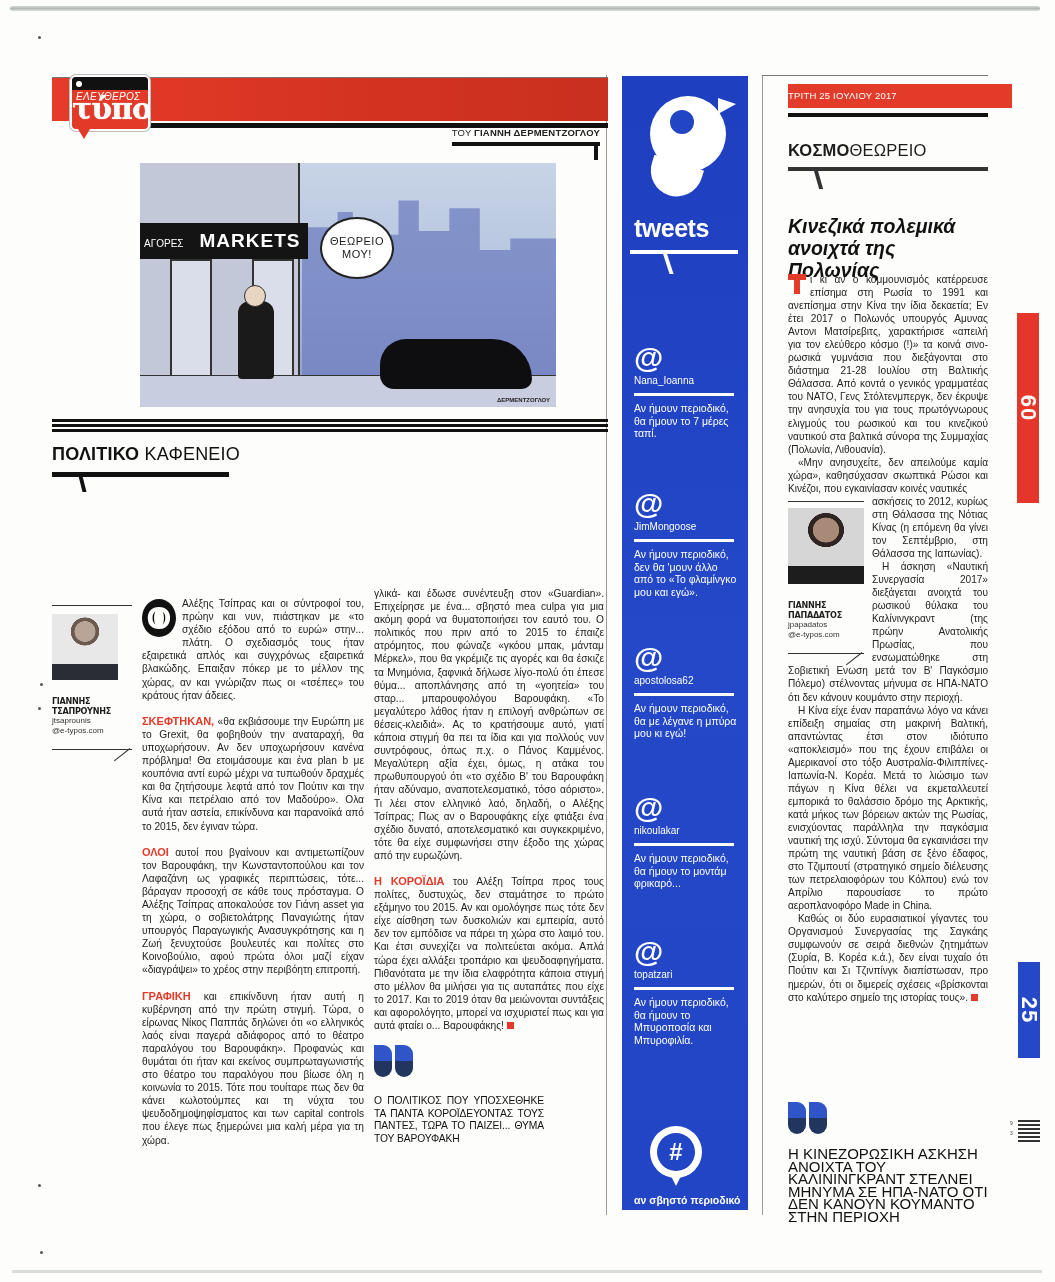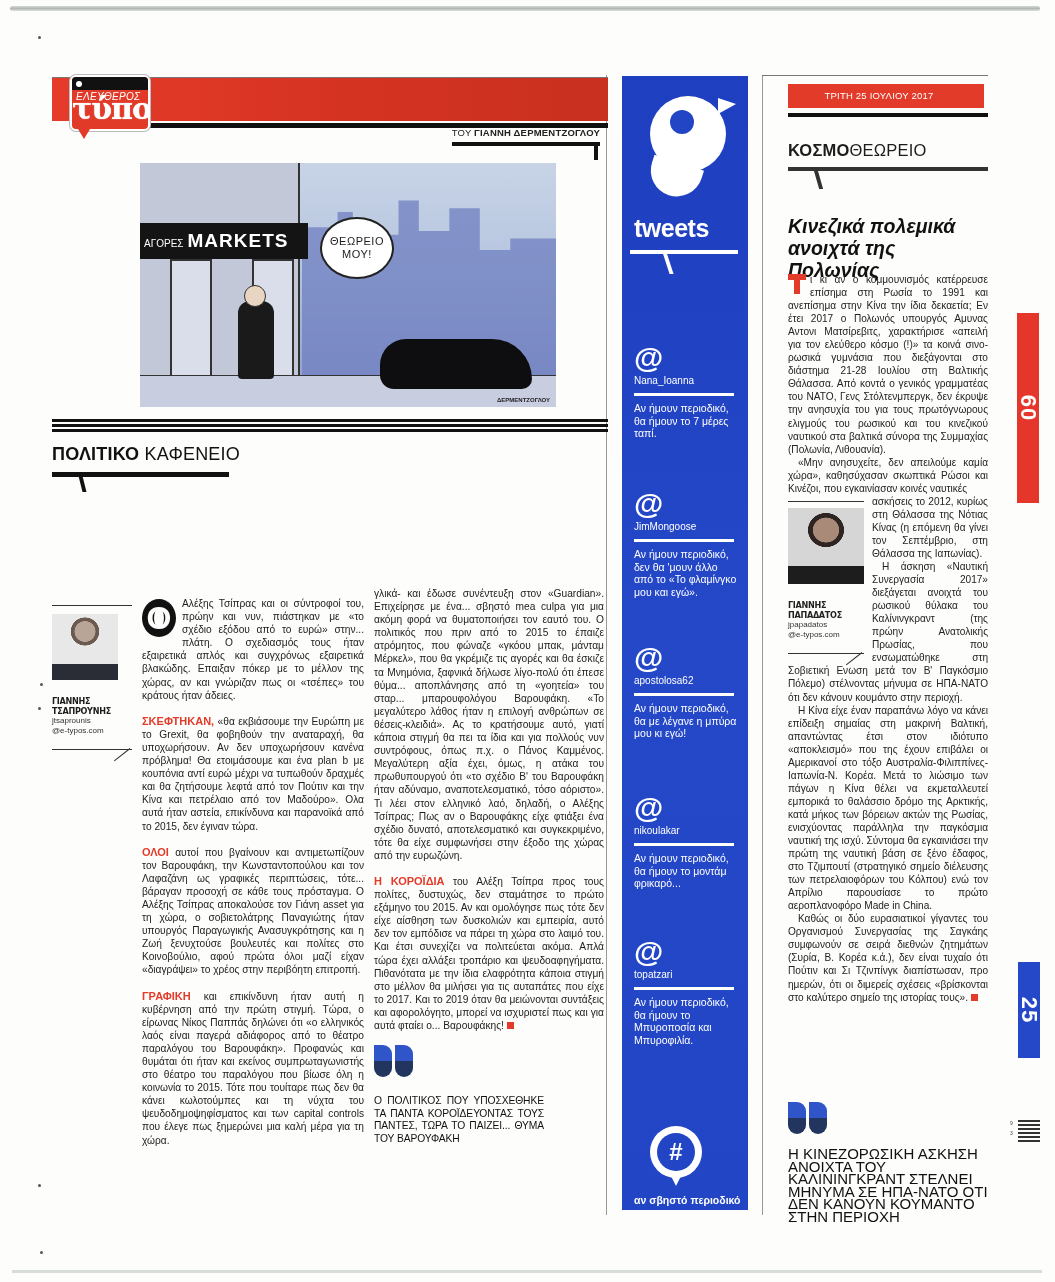--- a/index.html
+++ b/index.html
@@ -23,21 +23,21 @@
   .logo-tail { position: absolute; left: 26px; top: 54px; width: 0; height: 0; border-left: 6px solid transparent; border-right: 6px solid transparent; border-top: 10px solid #e23a28; }
 
   .byline { position: absolute; right: 8px; top: 52px; font-size: 9.5px; color: #222; letter-spacing: .2px; }
   .byline b { font-weight: bold; }
   .byline-rule { position: absolute; left: 400px; top: 67px; width: 148px; height: 4px; background: #111; }
   .byline-hook { position: absolute; left: 542px; top: 67px; width: 4px; height: 18px; background: #111; transform: skewX(-10px); }
 
   .cartoon { position: absolute; left: 88px; top: 88px; width: 416px; height: 244px; background: linear-gradient(180deg, #c8d4e6 0%, #b7c6e0 40%, #8d9bc8 100%); overflow: hidden; }
   .cartoon .building { position: absolute; left: 0; top: 0; width: 160px; height: 215px; background: #c3c8d8; border-right: 2px solid #333; }
   .cartoon .banner { position: absolute; left: 0; top: 60px; width: 168px; height: 36px; background: #141414; color: #fff; font-weight: bold; font-size: 19px; line-height: 36px; padding-left: 4px; letter-spacing: 1px; }
-  .cartoon .banner small { font-size: 10px; font-weight: normal; letter-spacing: 0; margin-right: 4px; }
+  .cartoon .banner small { font-size: 10px; font-weight: normal; letter-spacing: 0; margin-right: 16px; }
   .cartoon .door { position: absolute; top: 96px; width: 42px; height: 120px; background: #d9deea; border: 2px solid #333; }
   .cartoon .skyline { position: absolute; left: 162px; top: 30px; width: 254px; height: 190px; background: #6f7fc0; clip-path: polygon(0 18%, 14% 18%, 14% 10%, 20% 10%, 20% 22%, 38% 22%, 38% 4%, 46% 4%, 46% 20%, 58% 20%, 58% 8%, 70% 8%, 70% 30%, 82% 30%, 82% 24%, 100% 24%, 100% 100%, 0 100%); opacity: .75; }
   .cartoon .bubble { position: absolute; left: 180px; top: 54px; width: 74px; height: 62px; border-radius: 50%; background: #fff; border: 2px solid #222; font-size: 11px; line-height: 13px; text-align: center; padding-top: 16px; letter-spacing: .5px; }
   .cartoon .man { position: absolute; left: 98px; top: 138px; width: 36px; height: 78px; background: #1a1a1a; border-radius: 12px 12px 4px 4px; }
   .cartoon .man-head { position: absolute; left: 104px; top: 122px; width: 22px; height: 22px; background: #e8d6c2; border-radius: 50%; border: 1px solid #333; }
   .cartoon .car { position: absolute; left: 240px; top: 176px; width: 152px; height: 50px; background: #0e0e10; border-radius: 26px 40px 10px 14px; }
   .cartoon .ground { position: absolute; left: 0; top: 212px; width: 416px; height: 32px; background: #c9cde0; border-top: 1px solid #333; }
   .cartoon .sign { position: absolute; right: 6px; bottom: 4px; font-size: 6px; color: #222; font-weight: bold; }
 
   .triple-rule { position: absolute; left: 0; top: 344px; width: 556px; }
@@ -87,21 +87,21 @@
   .tw-hash { position: absolute; left: 28px; top: 1050px; width: 52px; height: 52px; border-radius: 50%; background: #fff; }
   .tw-hash::before { content: ""; position: absolute; left: 7px; top: 7px; width: 38px; height: 38px; border-radius: 50%; background: #2145c4; }
   .tw-hash span { position: absolute; left: 0; top: 12px; width: 52px; text-align: center; font-size: 24px; font-weight: bold; color: #fff; }
   .tw-hash::after { content: ""; position: absolute; left: 20px; top: 48px; width: 0; height: 0; border-left: 6px solid transparent; border-right: 6px solid transparent; border-top: 12px solid #fff; }
   .tw-footer { position: absolute; left: 12px; top: 1118px; font-weight: bold; font-size: 10.5px; }
 
   
   .right-page { position: absolute; left: 766px; top: 75px; width: 222px; height: 1140px; }
   .right-border { position: absolute; left: 762px; top: 75px; width: 1px; height: 1140px; background: #999; }
   .right-top-line { position: absolute; left: 762px; top: 75px; width: 226px; height: 1px; background: #777; }
-  .date-bar { position: absolute; left: 22px; top: 9px; width: 196px; height: 24px; background: #e33b2a; color: #fff; font-size: 9.5px; line-height: 24px; text-align: center; padding-right: 14px; letter-spacing: .2px; }
+  .date-bar { position: absolute; left: 22px; top: 9px; width: 224px; height: 24px; background: #e33b2a; color: #fff; font-size: 9.5px; line-height: 24px; text-align: left; padding-right: 14px; letter-spacing: .2px; }
   .date-rule { position: absolute; left: 22px; top: 38px; width: 200px; height: 4px; background: #111; }
   .rp-section { position: absolute; left: 22px; top: 66px; font-size: 16.5px; letter-spacing: .2px; }
   .rp-section b { font-weight: 900; }
   .rp-rule { position: absolute; left: 22px; top: 92px; width: 200px; height: 4px; background: #333; }
   .rp-hook { position: absolute; left: 50px; top: 92px; width: 4px; height: 22px; background: #333; transform: skewX(16deg); }
   .rp-headline { position: absolute; left: 22px; top: 140px; width: 200px; font-size: 19.5px; line-height: 22px; font-style: italic; color: #111; }
 
   .t-cap { float: left; width: 18px; height: 20px; margin: 1px 4px 0 0; position: relative; }
   .t-cap::before { content: ""; position: absolute; left: 0; top: 0; width: 18px; height: 6px; background: #e33b2a; }
   .t-cap::after { content: ""; position: absolute; left: 6px; top: 0; width: 6px; height: 20px; background: #e33b2a; }

